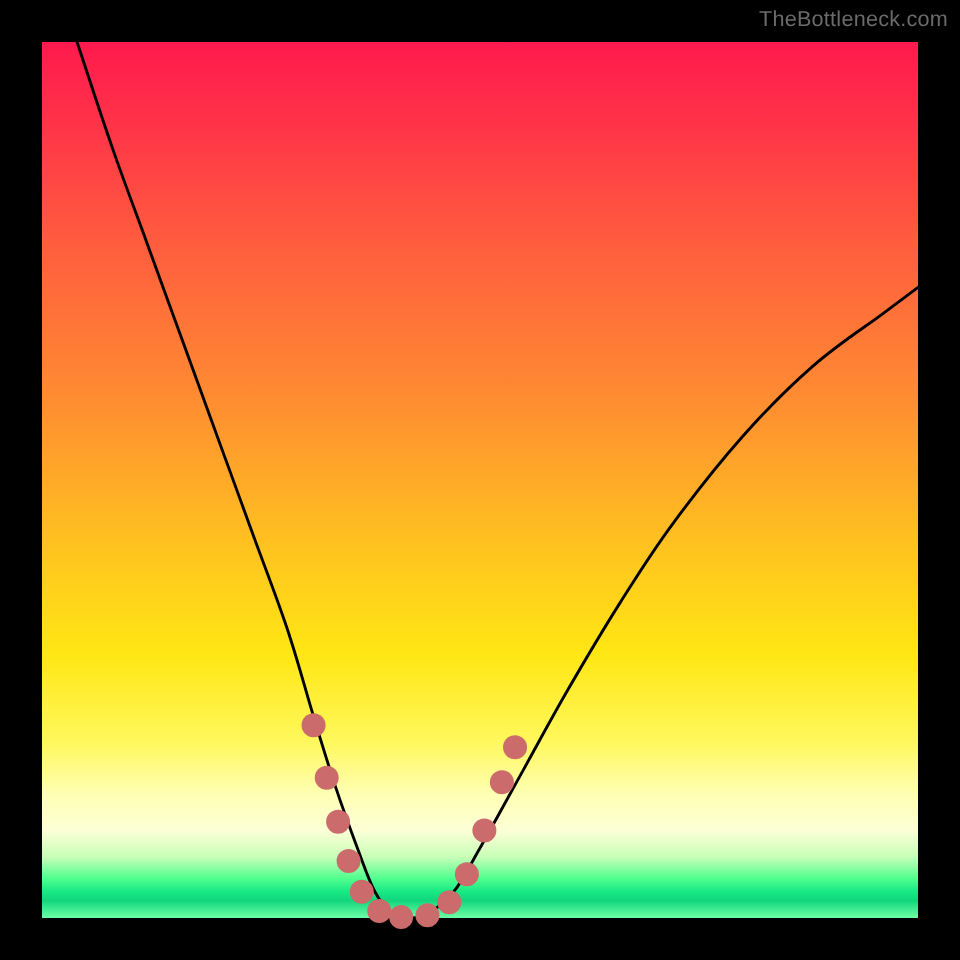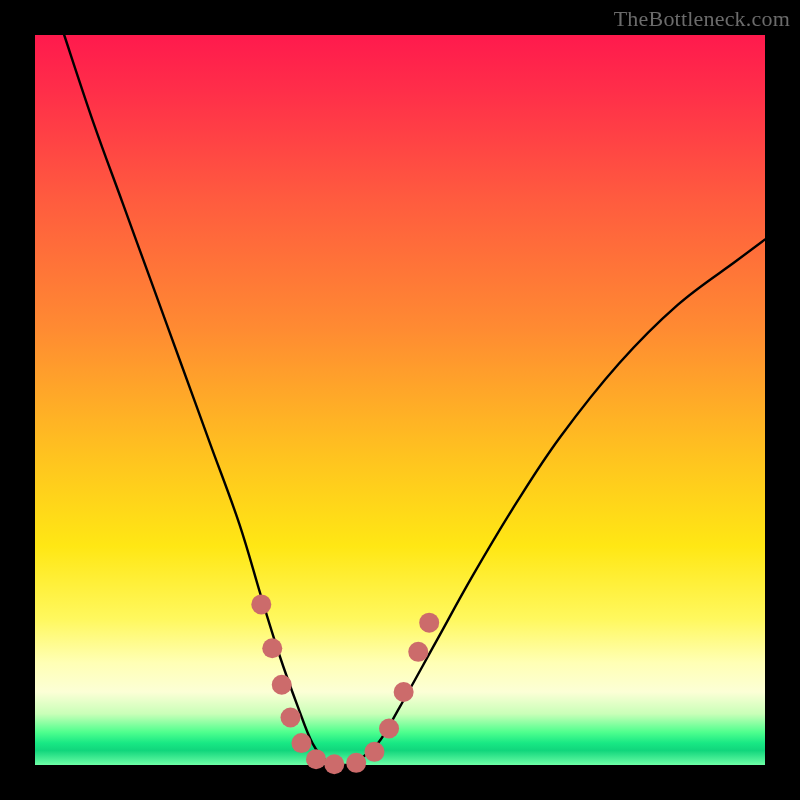--- a/index.html
+++ b/index.html
@@ -42,24 +42,23 @@
       #18e884 97%,
       #11d67c 98%,
       #6dffa6 100%
     );
   }
   .attribution {
     position: absolute;
     top: 6px;
     right: 10px;
     color: #6b6b6b;
-    font-size: 22px;
+    font-size: 18px;
     letter-spacing: 0.2px;
     user-select: none;
-    font-family: Liberation Serif, serif;
   }
   svg.curve-layer {
     position: absolute;
     left: 35px;
     top: 35px;
     width: 730px;
     height: 730px;
     overflow: visible;
   }
 </style>

